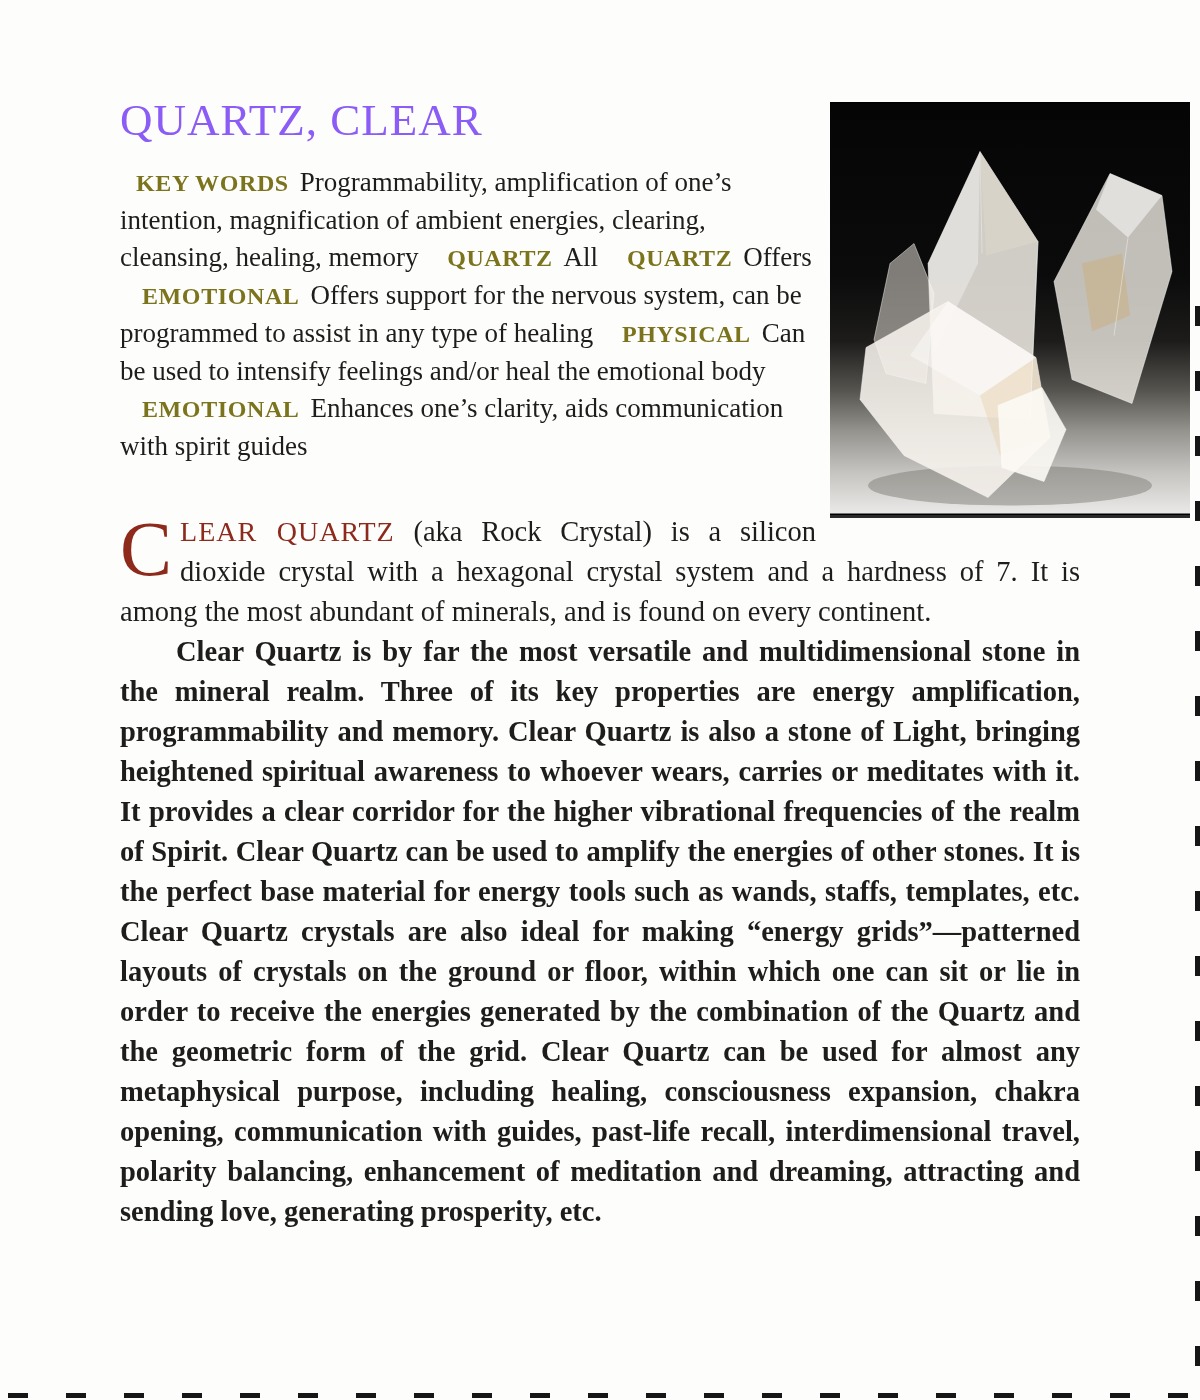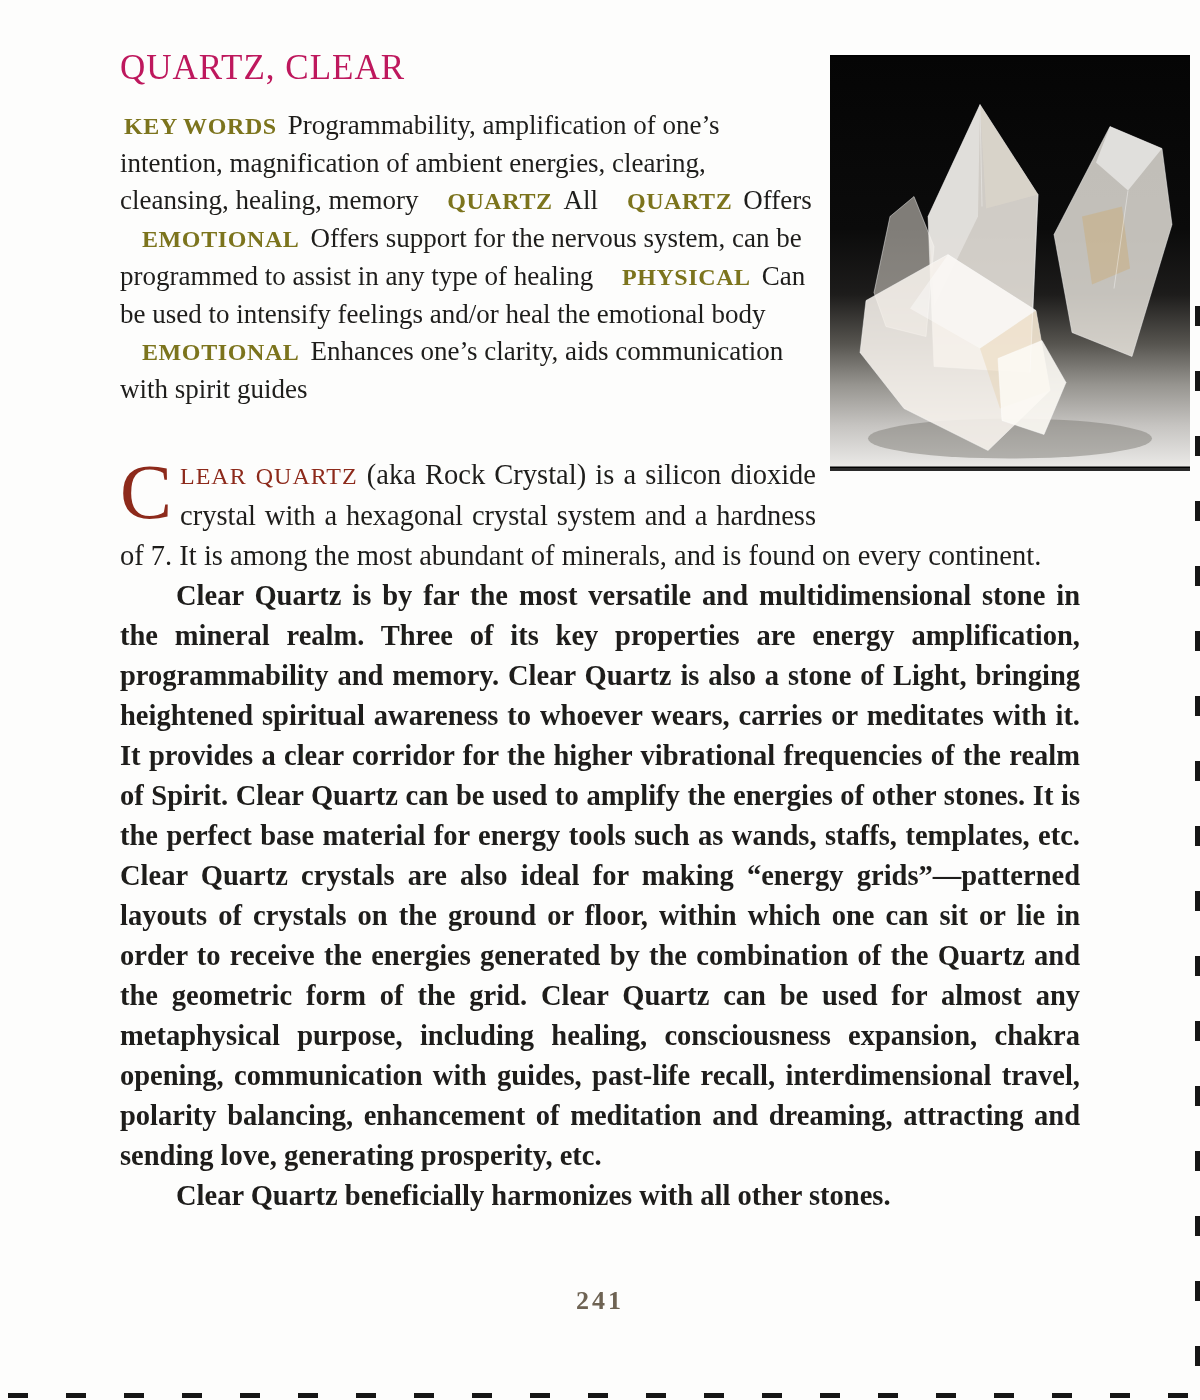--- a/index.html
+++ b/index.html
@@ -17,56 +17,56 @@
   .photo{
     float:right;
     width:360px;height:413px;
     margin:5px -110px 30px 14px;
     background:#000;
     border-bottom:3px solid #2a2a2a;
   }
   .photo svg{display:block;width:100%;height:100%;}
 
   h1.title{
-    margin:50px 0 20px 0;
-    font-size:35px;line-height:1.05;
+    margin:97px 0 20px 0;
+    font-size:45px;line-height:1.05;
     font-weight:normal;
     letter-spacing:1px;
-    color:#be185d;
+    color:#8b5cf6;
   }
 
   p.attrs{
     margin:0;
     font-size:27px;line-height:37px;
     text-align:left;
   }
   p.attrs .lbl{
     font-weight:bold;
     font-size:24px;
     letter-spacing:0.6px;
     color:#7c741d;
     margin:0 11px 0 22px;
   }
-  p.attrs .lbl.first{margin-left:4px;}
+  p.attrs .lbl.first{margin-left:16px;}
 
   .bodytext p{
     margin:0;
     font-size:28.5px;line-height:40px;
     text-align:justify;
   }
   p.lead{margin-top:47px;}
   .dropcap{
     float:left;
     font-size:78px;line-height:62px;
     padding:6px 8px 0 0;
     color:#8d2a1b;
   }
   .leadcaps{
     color:#8d2a1b;
-    font-size:24px;
+    font-size:28px;
     letter-spacing:1px;
   }
   p.indent{text-indent:56px;font-weight:bold;}
 
   .folio{
     position:absolute;left:0;top:1286px;width:100%;
     text-align:center;
     font-weight:bold;font-size:26px;letter-spacing:3px;
     color:#6e6353;
   }
@@ -132,23 +132,21 @@
       <span class="lbl">EMOTIONAL</span><span>Offers support for the nervous system, can be programmed to assist in any type of healing</span>
       <span class="lbl">PHYSICAL</span><span>Can be used to intensify feelings and/or heal the emotional body</span>
       <span class="lbl">EMOTIONAL</span><span>Enhances one’s clarity, aids communication with spirit guides</span>
     </p>
 
     <div class="bodytext">
       <p class="lead">
         <span class="dropcap">C</span><span class="leadcaps">LEAR QUARTZ</span><span> (aka Rock Crystal) is a silicon dioxide crystal with a hexagonal crystal system and a hardness of 7. It is among the most abundant of minerals, and is found on every continent.</span>
       </p>
       <p class="indent">Clear Quartz is by far the most versatile and multidimensional stone in the mineral realm. Three of its key properties are energy amplification, programmability and memory. Clear Quartz is also a stone of Light, bringing heightened spiritual awareness to whoever wears, carries or meditates with it. It provides a clear corridor for the higher vibrational frequencies of the realm of Spirit. Clear Quartz can be used to amplify the energies of other stones. It is the perfect base material for energy tools such as wands, staffs, templates, etc. Clear Quartz crystals are also ideal for making “energy grids”—patterned layouts of crystals on the ground or floor, within which one can sit or lie in order to receive the energies generated by the combination of the Quartz and the geometric form of the grid. Clear Quartz can be used for almost any metaphysical purpose, including healing, consciousness expansion, chakra opening, communication with guides, past-life recall, interdimensional travel, polarity balancing, enhancement of meditation and dreaming, attracting and sending love, generating prosperity, etc.</p>
-      <p class="indent">Clear Quartz beneficially harmonizes with all other stones.</p>
     </div>
 
   </div>
 
-  <div class="folio">241</div>
 
   <div class="edge-tabs"></div>
   <div class="edge-dashes"></div>
 
 </div>
 
 </body></html>

